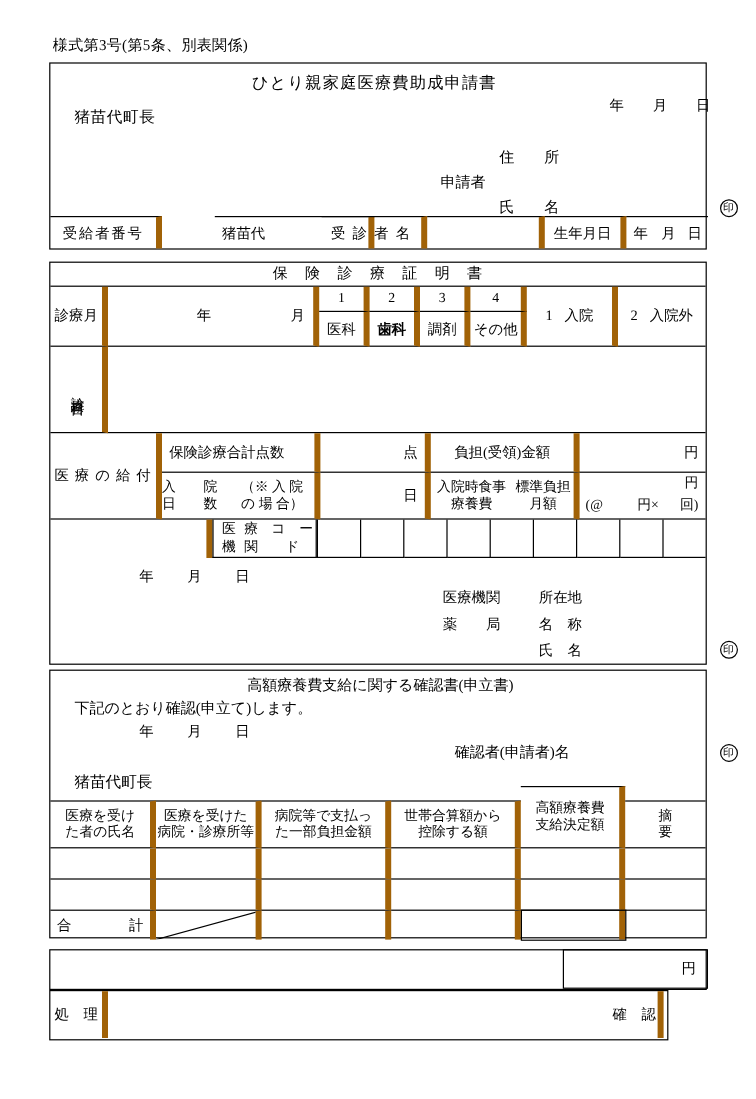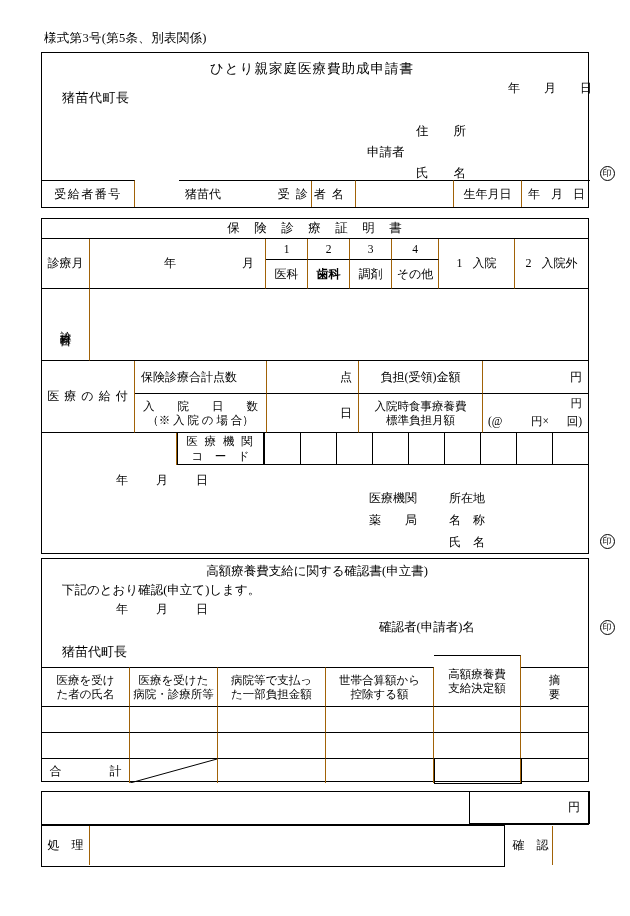--- a/index.html
+++ b/index.html
@@ -35,27 +35,27 @@
     border: 1.6px solid #000;
     box-sizing: border-box;
     background: #fff;
   }
   .cell {
     position: absolute;
     box-sizing: border-box;
     font-size: 12px;
     line-height: 1.25;
   }
-  .br { border-right: 1px solid #a16207; }
+  .br { border-right: 5px solid #a16207; }
   .bt { border-top: 1px solid #000; }
   .bb { border-bottom: 1px solid #000; }
   .c  { display: flex; align-items: center; justify-content: center; text-align: center; }
   .l  { display: flex; align-items: center; justify-content: flex-start; }
   .r  { display: flex; align-items: center; justify-content: flex-end; }
-  .col { flex-direction: column; }
+  .col { flex-direction: row; }
   .nowrap { white-space: nowrap; }
 
   .vert {
     writing-mode: vertical-rl;
     text-orientation: upright;
     letter-spacing: 2px;
   }
 
   .seal {
     display: inline-block;
@@ -283,19 +283,19 @@
   </div>
 
   <div class="block" style="left:41px; top:791px; width:548px; height:34px;">
     <div class="cell" style="left:93px; top:0px; width:335px; height:31px;"></div>
     <div class="cell r" style="left:428px; top:0px; width:118px; height:31px; font-size:12px; padding-right:8px;">
       <span>円</span>
     </div>
     <div class="thickbox" style="left:427px; top:-1px; width:121px; height:33px;"></div>
   </div>
 
-  <div class="block" style="left:41px; top:825px; width:464px; height:42px;padding-left:35px;">
+  <div class="block" style="left:41px; top:825px; width:516px; height:42px;padding-left:35px;">
     <div class="cell c br" style="left:0px; top:0px; width:48px; height:39px; font-size:12px;">処　理</div>
     <div class="cell c br" style="left:467px; top:0px; width:44px; height:39px; font-size:12px;">確　認</div>
     <div class="cell" style="left:511px; top:0px; width:35px; height:39px;"></div>
   </div>
 
 </div>
 
 </body></html>

